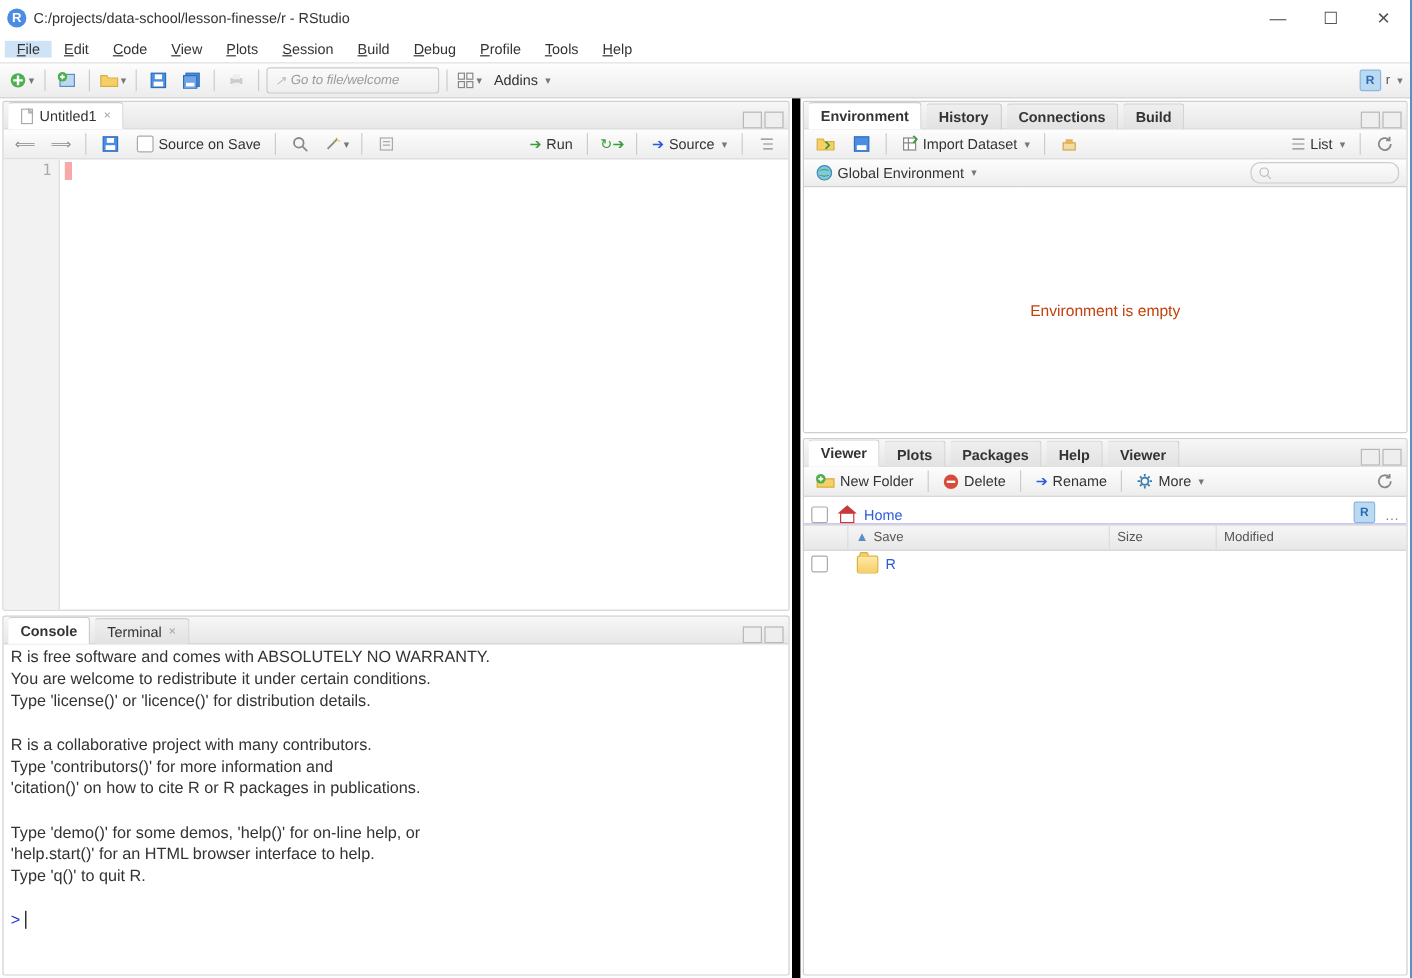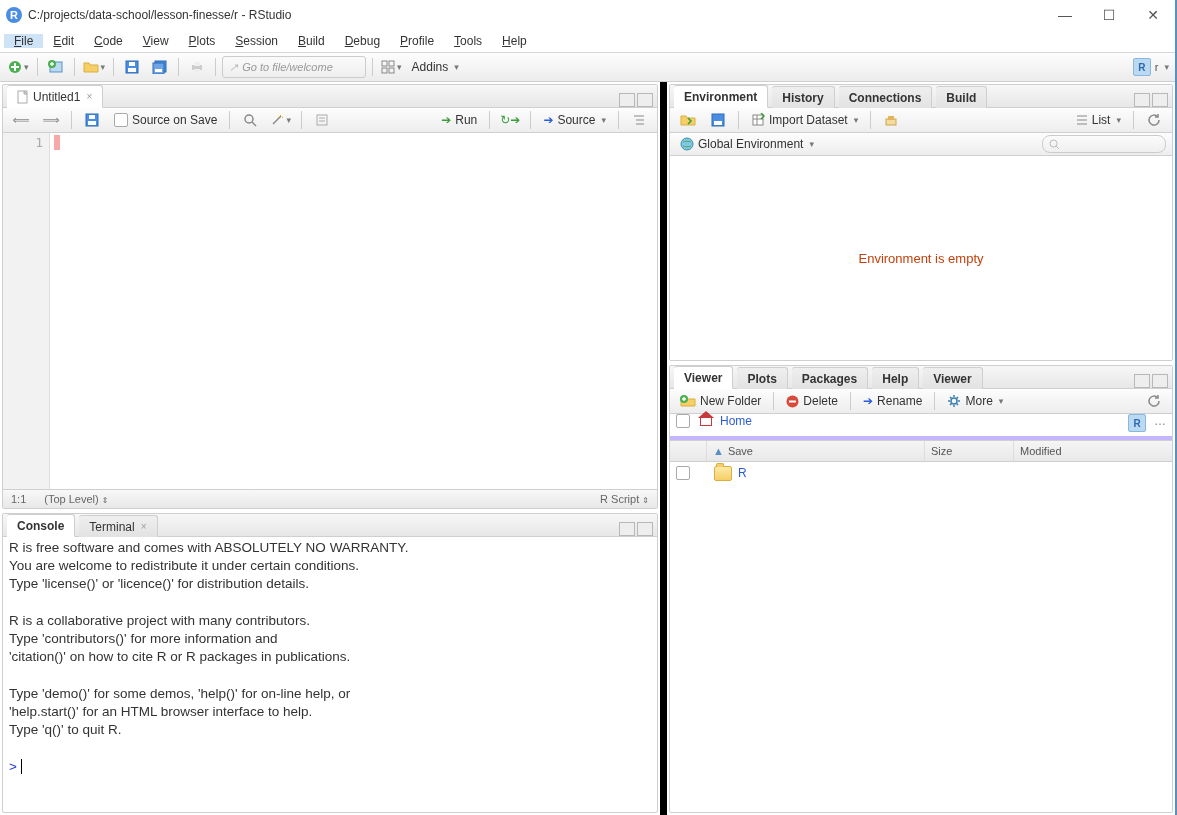--- a/index.html
+++ b/index.html
@@ -54,21 +54,21 @@
 .chk{width:12px;height:12px;border:1px solid #aaa;border-radius:2px;background:#fff}
 .folder-icon{width:16px;height:13px;background:linear-gradient(#fde9a8,#f6cf66);border:1px solid #d9af3f;border-radius:2px;position:relative}
 .folder-icon::before{content:"";position:absolute;top:-4px;left:1px;width:6px;height:3px;background:#f6cf66;border:1px solid #d9af3f;border-bottom:none;border-radius:2px 2px 0 0}
 .home-icon{width:14px;height:12px;position:relative}
 .home-icon::before{content:"";position:absolute;bottom:0;left:2px;width:10px;height:7px;background:#fff;border:1px solid #c73a3a}
 .home-icon::after{content:"";position:absolute;top:-3px;left:0;width:0;height:0;border-left:8px solid transparent;border-right:8px solid transparent;border-bottom:7px solid #c73a3a}
 svg{display:block}
 .green{color:#3a9c3a}
 .blue{color:#2b5bd7}
 .gray{color:#888}
-.crumb-bar{height:22px;display:flex;align-items:flex-start;padding:0 6px;gap:8px;border-bottom:4px solid #c4b5fd}
+.crumb-bar{height:22px;display:flex;align-items:flex-end;padding:0 6px;gap:8px;border-bottom:1px solid #c4b5fd}
 </style>
 </head>
 <body>
 
 <div class="window">
 
  <div class="titlebar">
   <div class="logo">R</div>
   <div class="title">C:/projects/data-school/lesson-finesse/r - RStudio</div>
   <div class="winbtn">—</div>
@@ -242,26 +242,20 @@
                 <line x1="3" y1="11" x2="11" y2="11" stroke="#888"></line>
               </svg>
      </div>
     </div>
     <div class="editor-body">
      <div class="gutter">
               <div>1</div>
             </div>
      <div class="code"><span class="cursor"></span></div>
     </div>
-    <div class="statusbar">
-     <span>1:1</span>
-     <span><span>(Top Level)</span> <span style="font-size:8px">⇕</span></span>
-     <span class="spacer"></span>
-     <span><span>R Script</span> <span style="font-size:8px">⇕</span></span>
-    </div>
    </div>
 
    <div class="pane" style="height:298px">
     <div class="tabbar">
      <div class="tab active">
               <b>Console</b>
             </div>
      <div class="tab inactive">
               <span>Terminal</span>
               <span class="x">×</span>

